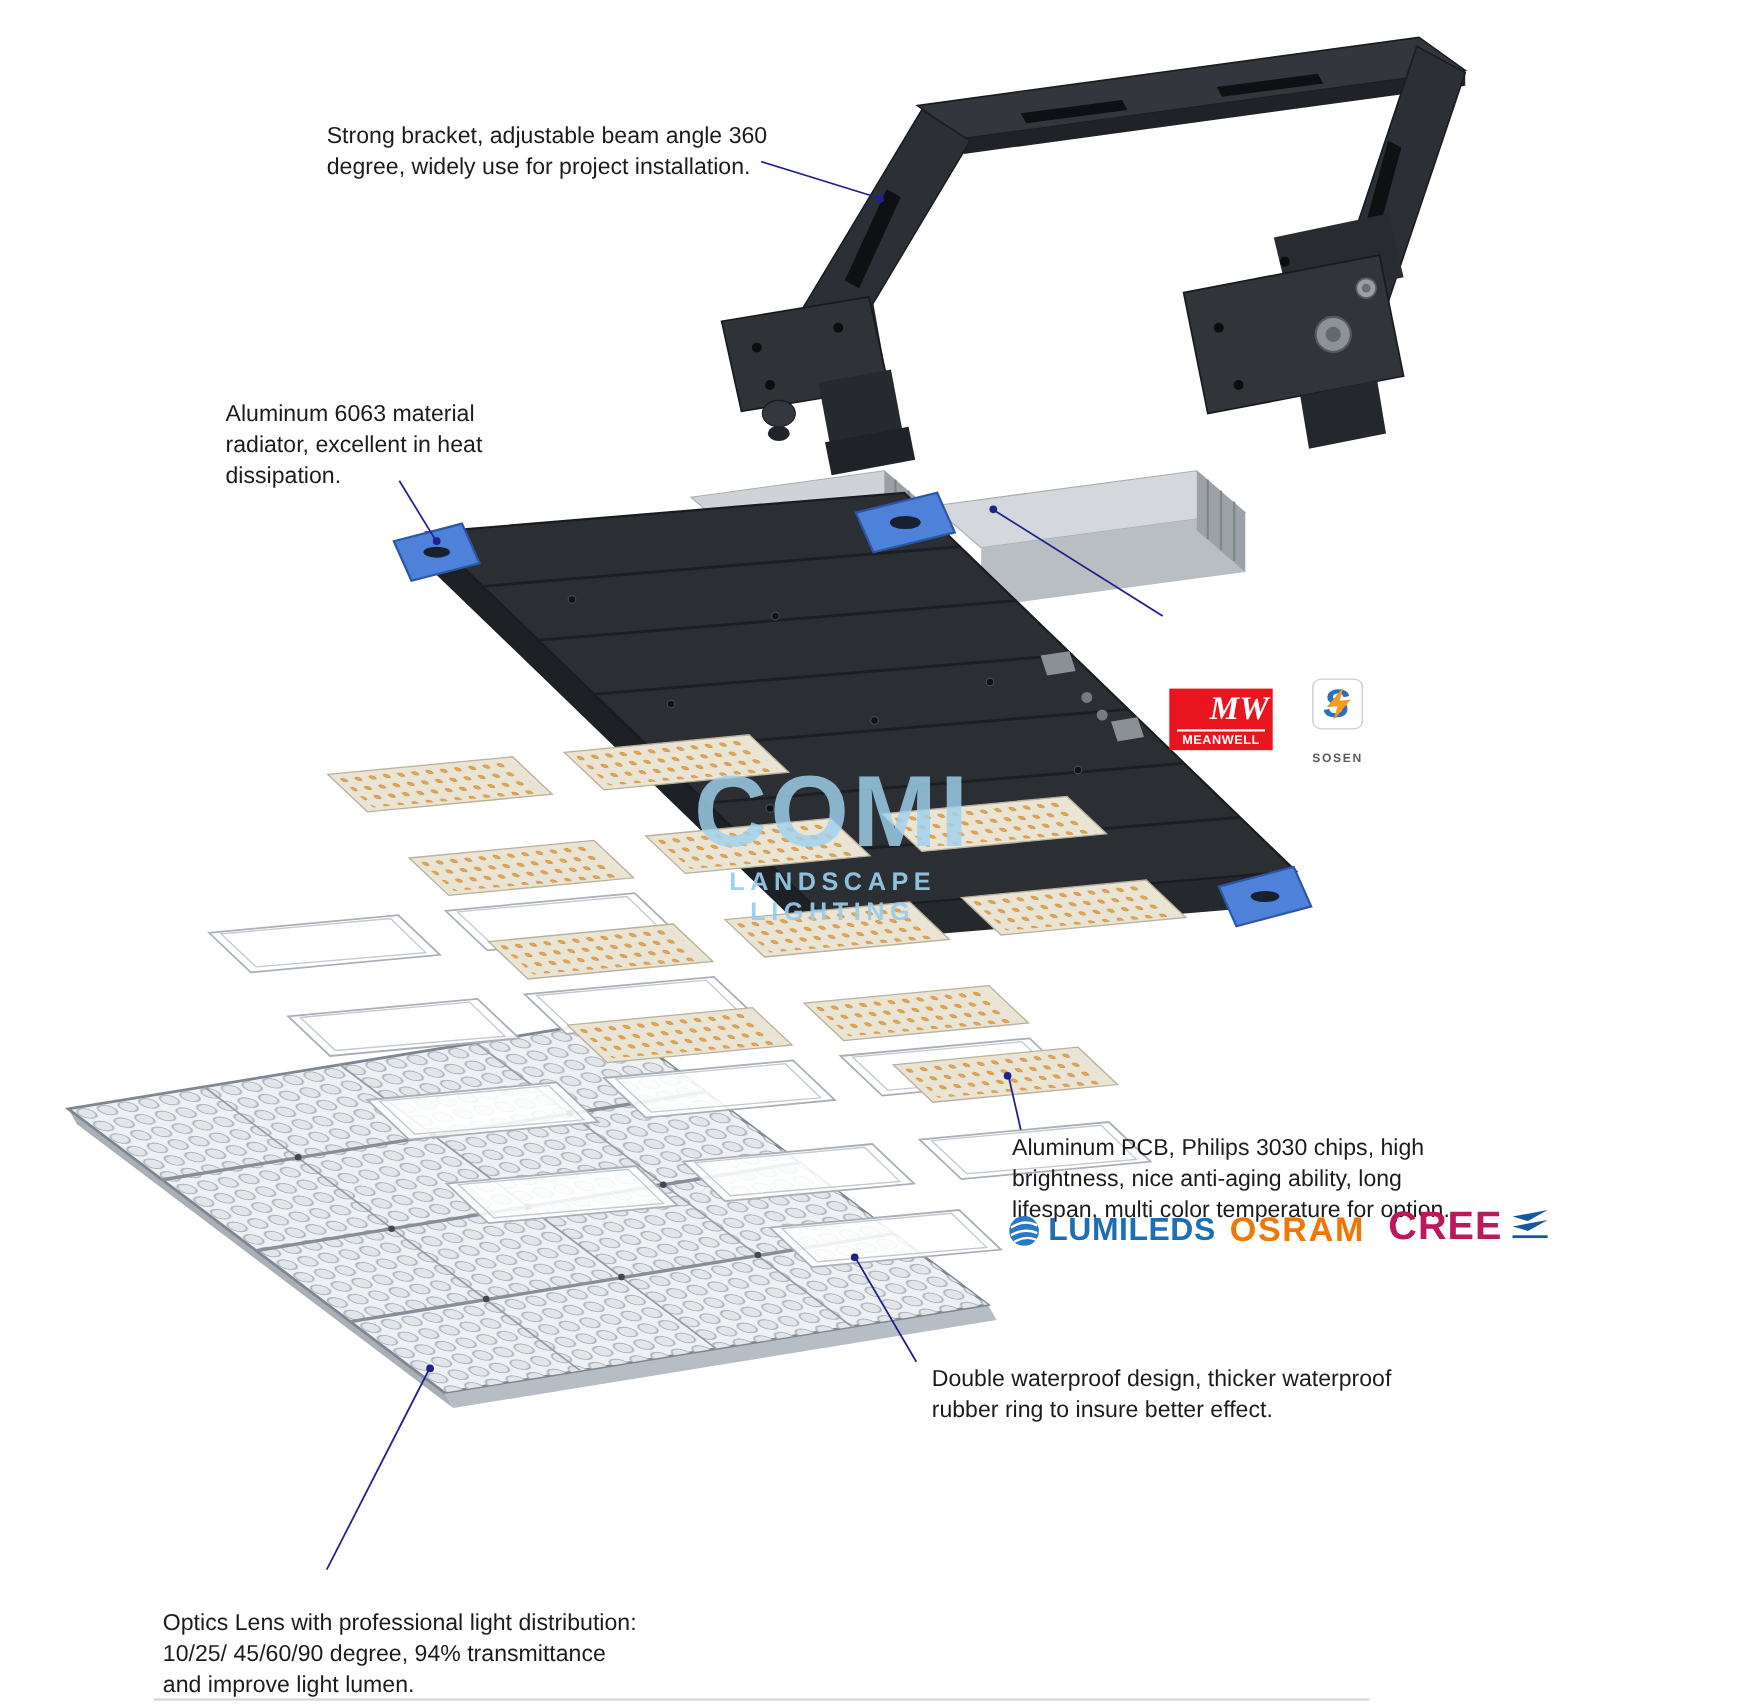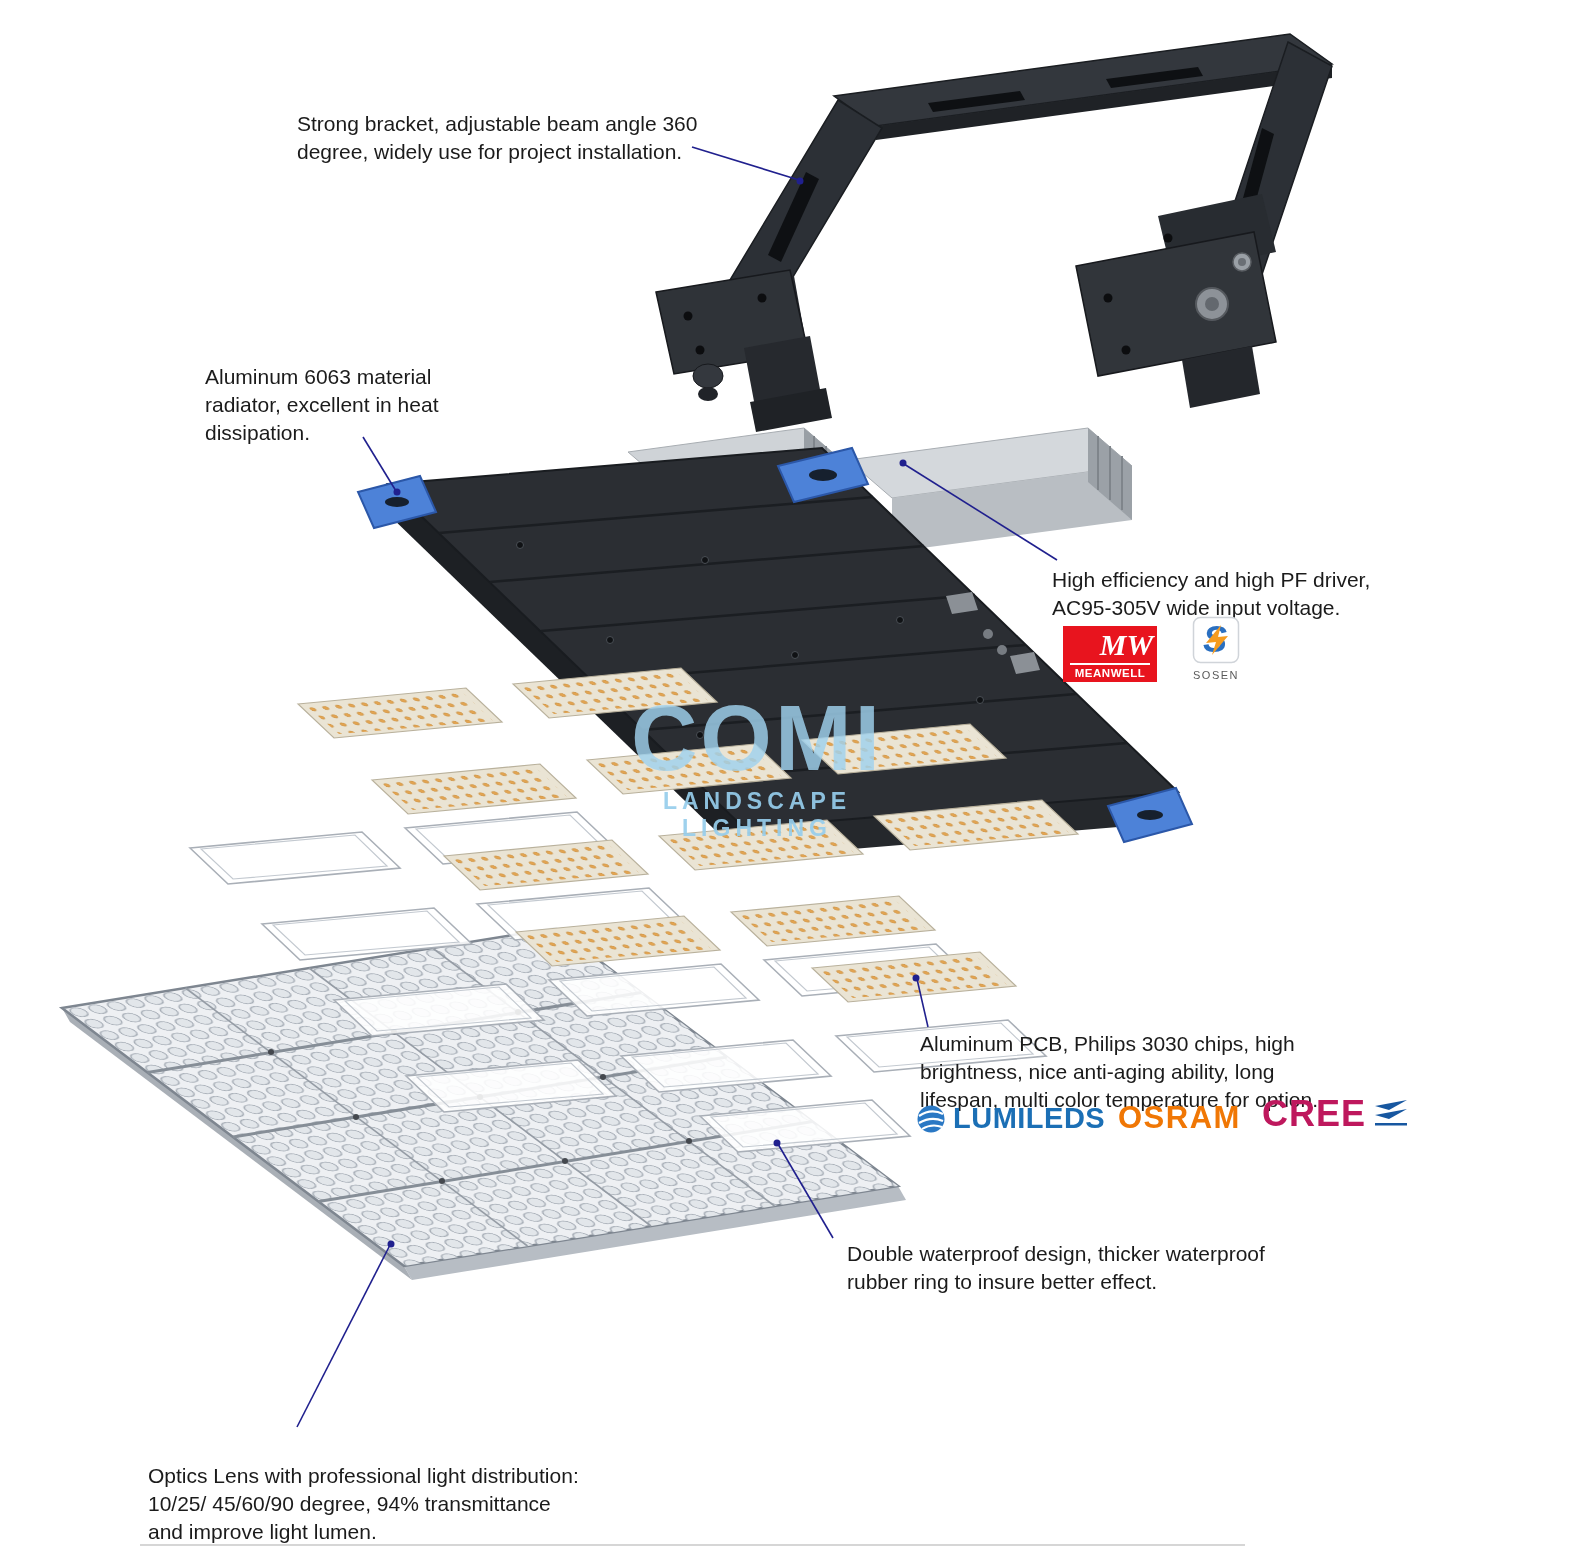--- a/index.html
+++ b/index.html
@@ -25,21 +25,21 @@
     color:rgba(150,205,235,0.92);
   }
   .logo { position:absolute; z-index:3; }
   .logo-mw {
     left:1063px; top:626px; width:94px; background:#e8141e;
     text-align:center; padding:4px 0 3px;
   }
   .mw-mark { color:#fff; font-family:"Liberation Serif", serif; font-style:italic; font-weight:bold; font-size:30px; line-height:1;padding-left:33px; }
   .mw-name { color:#fff; font-weight:bold; font-size:11.5px; letter-spacing:0.5px; border-top:2.5px solid #fff; margin:3px 7px 0; padding-top:2px; }
   .logo-sosen { left:1190px; top:616px; width:52px; text-align:center; }
-  .sosen-name { font-size:11px; color:#5a5a5a; letter-spacing:1.5px; margin-top:1px; }
+  .sosen-name { font-size:11px; color:#5a5a5a; letter-spacing:1.5px; margin-top:15px;font-weight:bold; }
   .logo-lumileds { left:916px; top:1102px; display:flex; align-items:center; gap:7px; }
   .lumileds-text { color:#1b6fb5; font-weight:bold; font-size:29px; letter-spacing:0.5px; }
   .logo-osram { left:1118px; top:1100px; }
   .osram-text { color:#f07705; font-weight:bold; font-size:31px; letter-spacing:1.5px; }
   .logo-cree { left:1262px; top:1096px; display:flex; align-items:flex-start; gap:6px; }
   .cree-text { color:#be185d; font-weight:bold; font-size:36px; letter-spacing:1px; line-height:1; }
   .bottom-line { position:absolute; left:140px; top:1544px; width:1105px; height:2px; background:#d6d6d6; z-index:2; }
 </style>
 </head>
 <body>
@@ -210,22 +210,20 @@
       <line x1="297" y1="1427" x2="390" y2="1245"></line>
       <circle cx="391" cy="1244" r="3.5" fill="#20208e" stroke="none"></circle>
     </g>
   </svg>
 
   <div class="annotation" style="left:297px; top:110px;">Strong bracket, adjustable beam angle 360
 degree, widely use for project installation.</div>
   <div class="annotation" style="left:205px; top:363px;">Aluminum 6063 material
 radiator, excellent in heat
 dissipation.</div>
-  <div class="annotation" style="left:1052px; top:566px;">High efficiency and high PF driver,
-AC95-305V wide input voltage.</div>
   <div class="annotation" style="left:920px; top:1030px;">Aluminum PCB, Philips 3030 chips, high
 brightness, nice anti-aging ability, long
 lifespan, multi color temperature for option.</div>
   <div class="annotation" style="left:830px; top:1240px;margin-left:17px;">Double waterproof design, thicker waterproof
 rubber ring to insure better effect.</div>
   <div class="annotation" style="left:148px; top:1424px;margin-top:38px;">Optics Lens with professional light distribution:
 10/25/ 45/60/90 degree, 94% transmittance
 and improve light lumen.</div>
 
   <div class="watermark">

